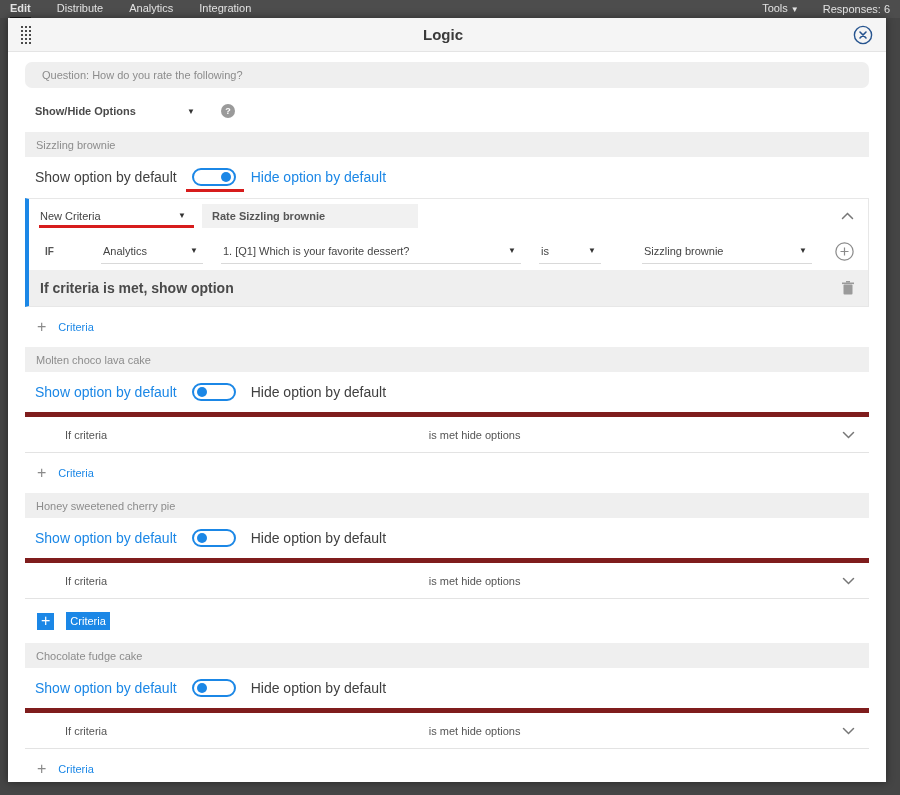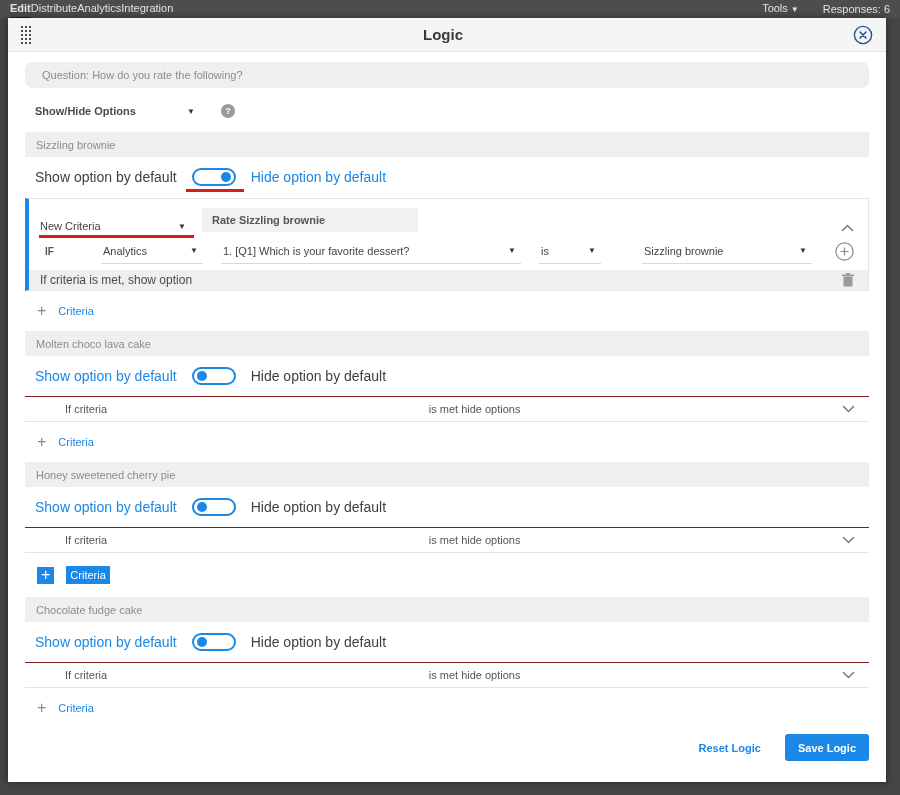--- a/index.html
+++ b/index.html
@@ -9,21 +9,21 @@
     font-family: "Liberation Sans", sans-serif;
     position: relative;
     overflow: hidden;
   }
   
   .topbar {
     height: 18px; background: #4d4d4d;
     display: flex; align-items: center;
     padding: 0 10px; font-size: 11px; color: #e3e3e3;
   }
-  .topbar-tabs { display: flex; }
+  .topbar-tabs { display: flex; gap: 26px; }
   .topbar-tab { cursor: pointer; line-height: 17px; }
   .topbar-tab.active { border-bottom: 2px solid #1d1d1d; font-weight: bold; }
   .topbar-right { margin-left: auto; display: flex; gap: 24px; align-items: center; }
   .tools-caret { font-size: 8px; margin-left: 3px; }
   
   .modal {
     position: absolute; left: 8px; top: 18px;
     width: 878px; height: 764px; background: #fff;
     box-shadow: 0 0 8px rgba(0,0,0,.45);
   }
@@ -66,21 +66,21 @@
   .toggle {
     width: 44px; height: 18px; border: 2px solid #1b87e6; border-radius: 10px;
     background: #fff; position: relative; cursor: pointer; display: block;
   }
   .toggle .knob { position: absolute; top: 2px; width: 10px; height: 10px; border-radius: 50%; background: #1b87e6; }
   .toggle.on .knob { right: 3px; }
   .toggle.off .knob { left: 3px; }
   .red-underline { position: absolute; left: -6px; right: -8px; bottom: -6px; height: 3px; background: #d71c1c; }
   
   .criteria-block { margin-top: 7px; border: 1px solid #e7e7e7; border-left: 4px solid #1b87e6; }
-  .cb-header { height: 33px; display: flex; align-items: flex-end; padding: 0 14px 0 11px; }
+  .cb-header { height: 33px; display: flex; align-items: center; padding: 0 14px 0 11px; }
   .nc-dropdown {
     position: relative; width: 146px; display: flex; justify-content: space-between;
     align-items: center; font-size: 11px; color: #444; cursor: pointer;
   }
   .nc-red-underline { position: absolute; left: -1px; right: -8px; bottom: -6px; height: 3px; background: #d71c1c; }
   .desc-input {
     margin-left: 16px; width: 216px; height: 24px; background: #f1f1f1; border: none;
     font-family: "Liberation Sans", sans-serif; font-size: 11px; font-weight: bold;
     color: #555; padding: 0 10px; outline: none;
   }
@@ -89,27 +89,27 @@
   .dd {
     border-bottom: 1px solid #d9d9d9; height: 26px; display: flex; align-items: center;
     justify-content: space-between; font-size: 11px; color: #444; padding: 0 5px 0 2px; cursor: pointer;
   }
   .dd-qtype { width: 102px; margin-left: 16px; margin-right: 18px; }
   .dd-question { width: 300px; margin-right: 18px; }
   .dd-op { width: 62px; margin-right: 41px; }
   .dd-value { width: 170px; }
   .plus-circle { margin-left: auto; cursor: pointer; }
   .cb-footer {
-    height: 20px; background: #efefef; display: flex; align-items: center;
-    padding: 0 14px 0 11px; font-size: 12px; font-weight: normal; color: #4a4a4a;
+    height: 36px; background: #efefef; display: flex; align-items: center;
+    padding: 0 14px 0 11px; font-size: 14px; font-weight: bold; color: #4a4a4a;
   }
   .trash { margin-left: auto; cursor: pointer; }
   
   .collapsed-row {
-    margin-top: 6px; height: 26px; border-top: 1px solid #7f1d1d; border-bottom: 1px solid #e3e3e3;
+    margin-top: 6px; height: 41px; border-top: 5px solid #7f1d1d; border-bottom: 1px solid #e3e3e3;
     display: flex; align-items: center; font-size: 11px; color: #555;
     padding: 0 14px 0 40px; cursor: pointer;
   }
   .cr-center { flex: 1; text-align: center; }
   
   .add-criteria {
     margin-top: 13px; margin-bottom: 13px; margin-left: 12px;
     display: inline-flex; align-items: center; gap: 12px; font-size: 11px; cursor: pointer;
   }
   .plus-glyph { color: #8a8a8a; font-size: 16px; font-weight: normal; line-height: 14px; }

